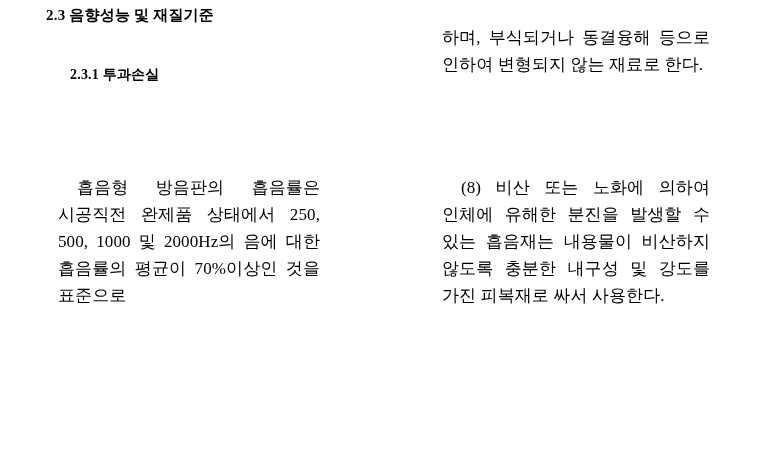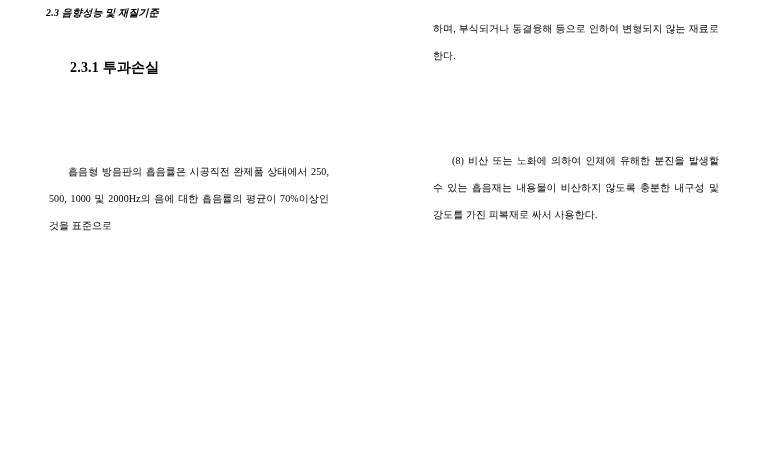--- a/index.html
+++ b/index.html
@@ -33,40 +33,39 @@
   .col-left {
     width: 390px;
     padding: 6px 52px 0 40px;
   }
   .col-right {
     width: 390px;
     padding: 6px 52px 0 34px;
   }
 
   h2.section-title {
-    font-size: 10px;
+    font-size: 15px;
     font-weight: bold;
     margin: 0 0 0 0;
     padding: 0 0 0 6px;
     letter-spacing: 0.2px;
     line-height: 1.3;
-    font-style: italic;
   }
   h3.subsection-title {
     font-size: 14px;
     font-weight: bold;
     margin: 16px;
     padding: 0 0 0 14px;
     letter-spacing: 0.2px;
     line-height: 1.3;
   }
   p.body-text {
-    font-size: 10px;
+    font-size: 17px;
     line-height: 27px;
-    margin: 9px;
+    margin: 18px;
     text-align: justify;
     text-justify: inter-character;
     text-indent: 19px;
     word-break: keep-all;
     letter-spacing: 0.1px;
   }
   p.body-text.no-indent {
     text-indent: 0;
   }
   .spacer-24 { height: 24px; }

